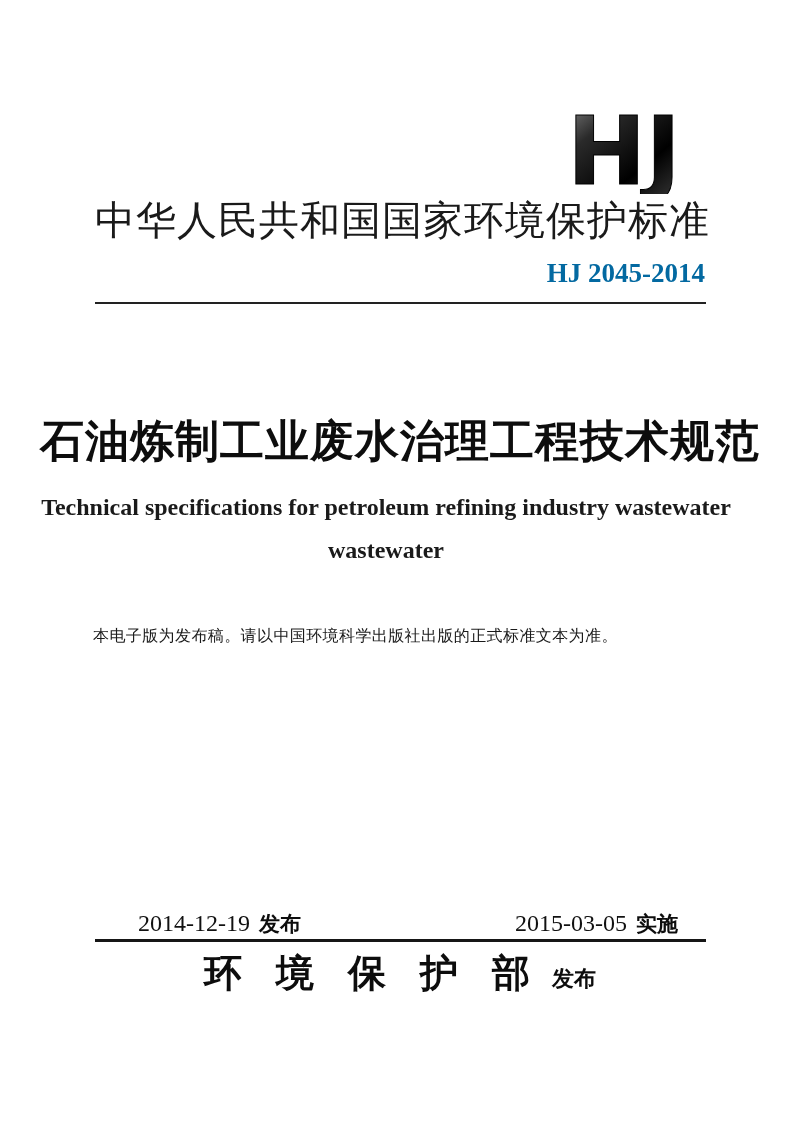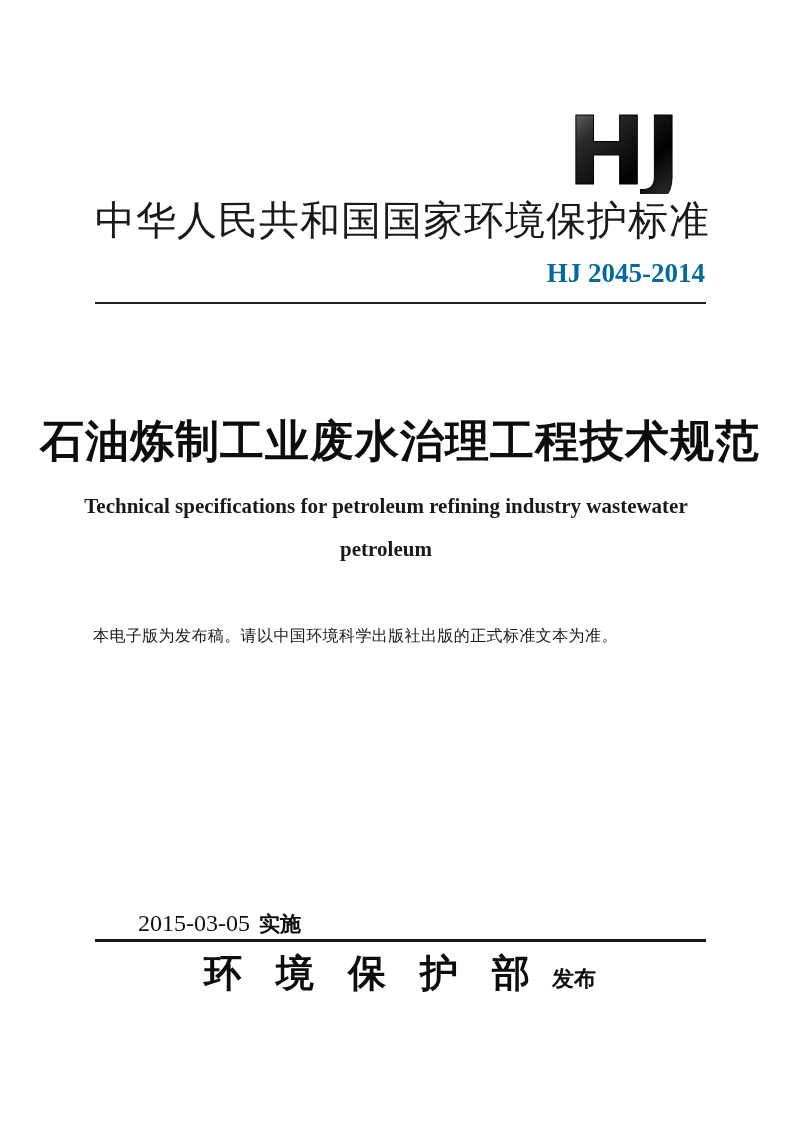--- a/index.html
+++ b/index.html
@@ -77,21 +77,21 @@
     color: #0d0d0d;
     white-space: nowrap;
   }
 
   
   .title-en-line1, .title-en-line2 {
     position: absolute;
     left: 0;
     width: 772px;
     text-align: center;
-    font-size: 21px;
+    font-size: 24px;
     font-weight: bold;
     font-family: "Liberation Serif", "DejaVu Serif", serif;
     color: #1a1a1a;
     white-space: nowrap;
   }
   .title-en-line1 { top: 494px; }
   .title-en-line2 { top: 537px; }
 
   
   .draft-label {
@@ -201,26 +201,30 @@
 
   <div class="standard-caption">中华人民共和国国家环境保护标准</div>
 
   <div class="standard-number">HJ 2045-2014</div>
 
   <div class="rule-top"></div>
 
   <div class="title-zh">石油炼制工业废水治理工程技术规范</div>
 
   <div class="title-en-line1">Technical specifications for petroleum refining industry wastewater</div>
-  <div class="title-en-line2">petroleum</div>
+  <div class="title-en-line2">wastewater</div>
 
 
   <div class="notice">本电子版为发布稿。请以中国环境科学出版社出版的正式标准文本为准。</div>
 
   <div class="dates-row">
+    <div class="date-group">
+      <span class="date-value">2014-12-19</span>
+      <span class="date-label">发布</span>
+    </div>
     <div class="date-group">
       <span class="date-value">2015-03-05</span>
       <span class="date-label">实施</span>
     </div>
   </div>
 
   <div class="rule-bottom"></div>
 
   <div class="ministry-row">
     <span class="issuer-name">环境保护部</span><span class="issuer-action">发布</span>

